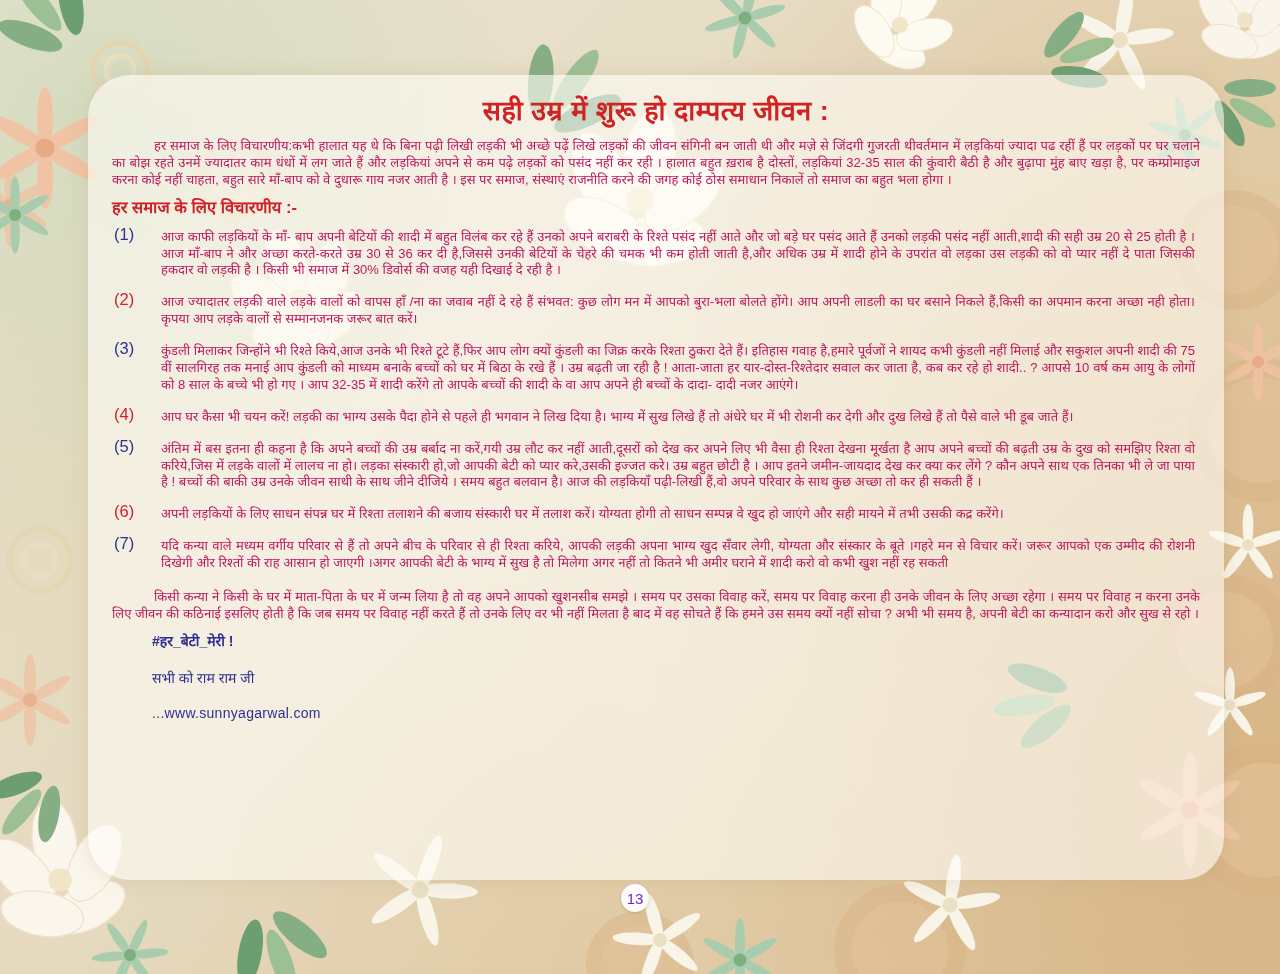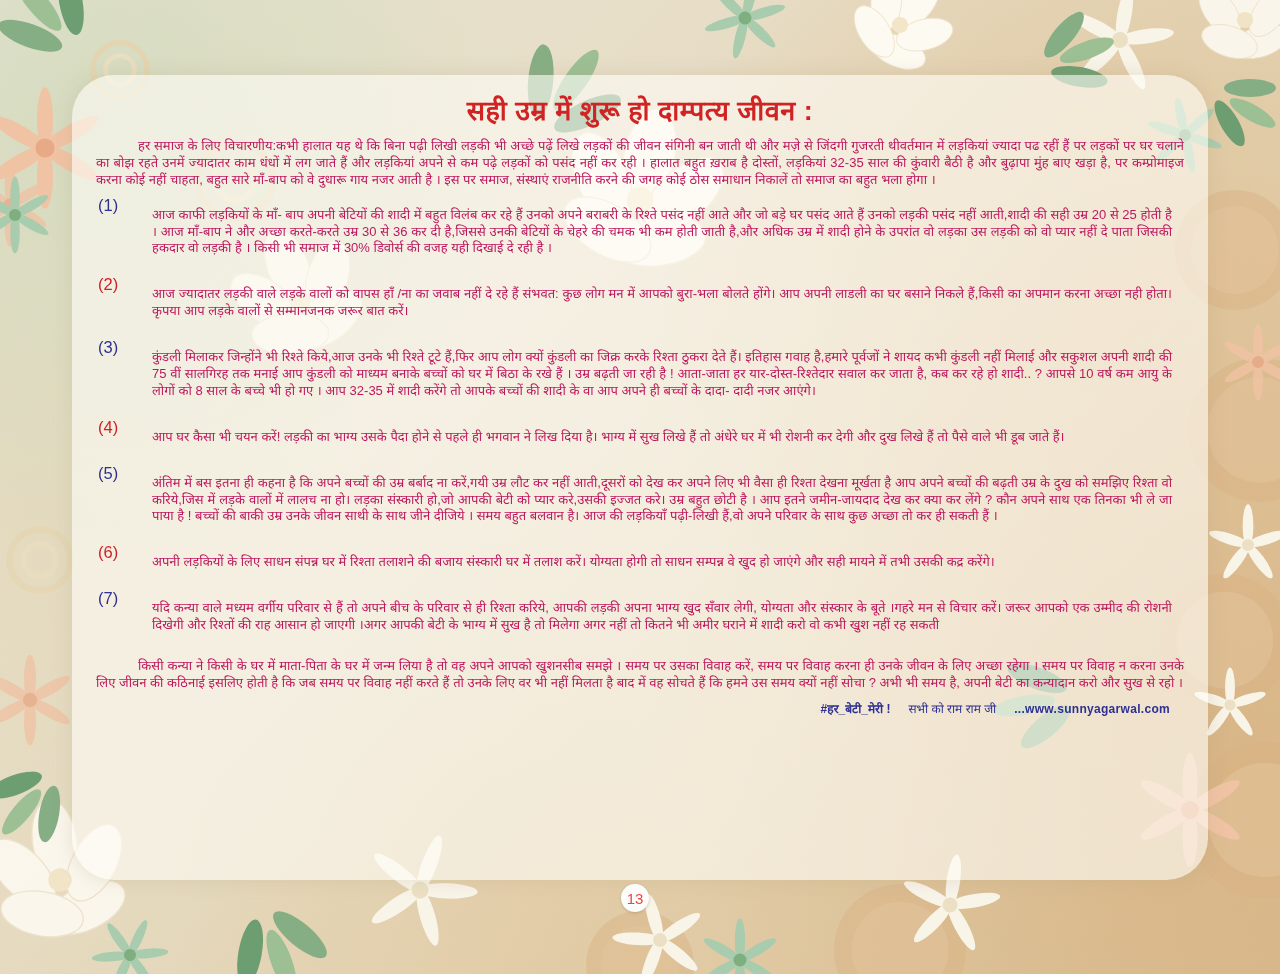--- a/index.html
+++ b/index.html
@@ -15,21 +15,21 @@
       radial-gradient(circle at 4% 55%, rgba(226,216,186,0.7) 0%, rgba(226,216,186,0) 35%),
       radial-gradient(circle at 45% 95%, rgba(226,198,158,0.5) 0%, rgba(226,198,158,0) 35%),
       linear-gradient(135deg, #eae4d3 0%, #e7ddc6 35%, #e2d2b0 65%, #d9bd93 100%);
   }
   .bg-svg {
     position: absolute; left: 0; top: 0; width: 1280px; height: 974px;
     z-index: 0;
   }
   .panel {
     position: absolute;
-    left: 72px; top: 75px;
+    left: 88px; top: 75px;
     width: 1136px; height: 805px;
     background: rgba(253, 251, 245, 0.62);
     border-radius: 42px;
     box-shadow: 0 0 18px rgba(180,160,120,0.25);
     z-index: 2;
     padding: 10px 24px 6px 24px;
     overflow: hidden;
   }
   .doc-title {
     text-align: center;
@@ -56,45 +56,46 @@
   }
   .list { display: flex; flex-direction: column; gap: 5px; }
   .list-item { display: flex; align-items: flex-start; }
   .item-num {
     flex: 0 0 44px;
     font-size: 16.5px;
     line-height: 1.3;
     padding-left: 2px;
   }
   .item-body { flex: 1; }
-  .item-body p.body-text { margin: 12px; }
+  .item-body p.body-text { margin: 5px; }
   .item-body p.body-text + p.body-text { margin-top: 5px; }
   .closing { text-indent: 42px; margin-top: 12px; }
   .footer-line {
     margin-top: 8px;
     display: flex;
     justify-content: flex-end;
     align-items: baseline;
     gap: 18px;
     padding-right: 14px;
-    font-size: 12px;
+    font-size: 14px;
     color: #2e3192;
+    flex-direction: column;
   }
   .footer-hashtag { font-weight: bold; }
   .footer-greeting { font-weight: normal; }
-  .footer-website { font-weight: bold; letter-spacing: 0.3px; }
+  .footer-website { font-weight: normal; letter-spacing: 0.3px; margin-left: 40px; }
   .page-number-badge {
     position: absolute;
     left: 621px; top: 884px;
     width: 28px; height: 28px;
     background: #fdfdfb;
     border-radius: 50%;
     display: flex; align-items: center; justify-content: center;
     font-size: 15px;
-    color: #ef4444;
+    color: #6d28d9;
     z-index: 3;
     box-shadow: 0 1px 3px rgba(120,100,70,0.3);
   }
 </style>
 </head>
 <body>
 
 <svg class="bg-svg" viewBox="0 0 1280 974" xmlns="http://www.w3.org/2000/svg">
   <defs>
     <g id="flower5">
@@ -195,20 +196,21 @@
   <use href="#star6" transform="translate(30,700) scale(1.2)" opacity="0.8"></use>
   <use href="#leafPair" transform="translate(40,790) scale(1.1) rotate(-140)"></use>
   <use href="#swirl" transform="translate(40,560) scale(0.9)" opacity="0.7"></use>
 </svg>
 
 <div class="panel">
   <h1 class="doc-title">सही उम्र में शुरू हो दाम्पत्य जीवन :</h1>
 
   <p class="body-text intro blue">हर समाज के लिए विचारणीय:कभी हालात यह थे कि बिना पढ़ी लिखी लड़की भी अच्छे पढ़ें लिखे लड़कों की जीवन संगिनी बन जाती थी और मज़े से जिंदगी गुजरती थीवर्तमान में लड़कियां ज्यादा पढ रहीं हैं पर लड़कों पर घर चलाने का बोझ रहते उनमें ज्यादातर काम धंधों में लग जाते हैं और लड़कियां अपने से कम पढ़े लड़कों को पसंद नहीं कर रही । हालात बहुत ख़राब है दोस्तों, लड़कियां 32-35 साल की कुंवारी बैठी है और बुढ़ापा मुंह बाए खड़ा है, पर कम्प्रोमाइज करना कोई नहीं चाहता, बहुत सारे माँ-बाप को वे दुधारू गाय नजर आती है । इस पर समाज, संस्थाएं राजनीति करने की जगह कोई ठोस समाधान निकालें तो समाज का बहुत भला होगा ।</p>
 
+  <div class="section-heading">हर समाज के लिए विचारणीय :-</div>
 
   <div class="list">
 
     <div class="list-item">
       <span class="item-num blue">(1)</span>
       <div class="item-body">
         <p class="body-text blue">आज काफी लड़कियों के माँ- बाप अपनी बेटियों की शादी में बहुत विलंब कर रहे हैं उनको अपने बराबरी के रिश्ते पसंद नहीं आते और जो बड़े घर पसंद आते हैं उनको लड़की पसंद नहीं आती,शादी की सही उम्र 20 से 25 होती है । आज माँ-बाप ने और अच्छा करते-करते उम्र 30 से 36 कर दी है,जिससे उनकी बेटियों के चेहरे की चमक भी कम होती जाती है,और अधिक उम्र में शादी होने के उपरांत वो लड़का उस लड़की को वो प्यार नहीं दे पाता जिसकी हकदार वो लड़की है । किसी भी समाज में 30% डिवोर्स की वजह यही दिखाई दे रही है ।</p>
       </div>
     </div>
 

